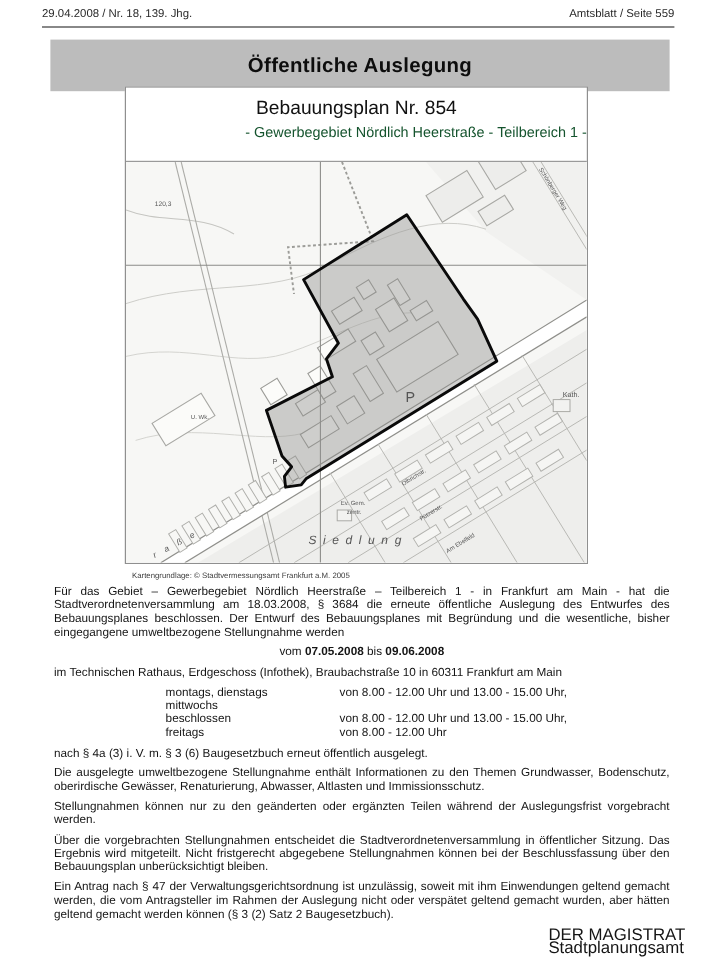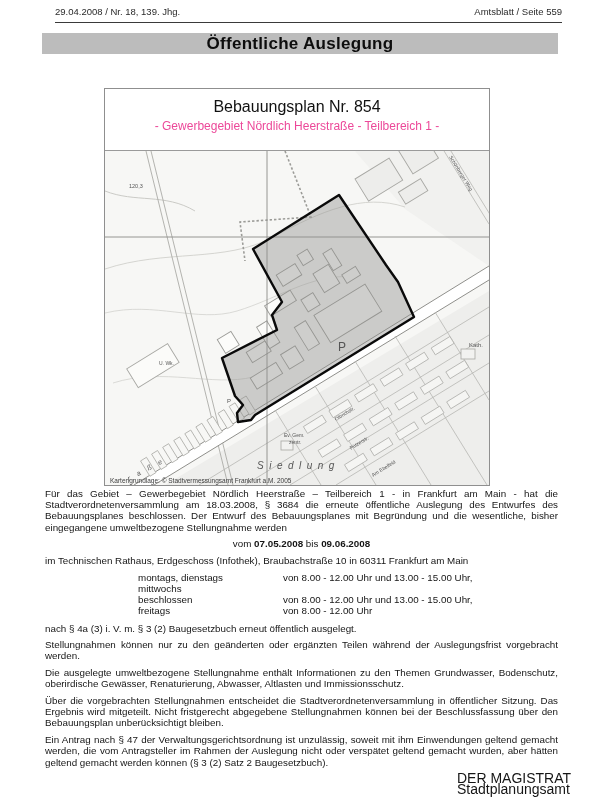--- a/index.html
+++ b/index.html
@@ -2,37 +2,37 @@
 <html><head>
 <meta charset="utf-8">
 <style>
   html,body{margin:0;padding:0;}
   .page{
     position:relative; width:600px; height:800px; background:#ffffff;
     font-family:"Liberation Sans", sans-serif; color:#1c1c1c; overflow:hidden;
   }
   
   .hdr{
-    position:absolute; top:6px; left:55px; right:38px;
+    position:absolute; top:6px; left:35px; right:38px;
     display:flex; justify-content:space-between;
     font-size:9.5px; color:#2a2a2a; border-bottom:1.4px solid #3a3a3a; padding-bottom:5px;
   }
   
   .banner{
-    position:absolute; top:33px; left:42px; right:42px; height:21px;
+    position:absolute; top:33px; left:42px; right:42px; height:43px;
     background:#bcbcbc; display:flex; align-items:center; justify-content:center;
     font-size:17px; font-weight:bold; color:#0d0d0d; letter-spacing:0.3px;
   }
   
   .map-box{
-    position:absolute; left:104px; top:88px; width:386px; height:398px;
+    position:absolute; left:104px; top:72px; width:386px; height:398px;
     border:1px solid #8f8f8f; background:#fff; box-sizing:border-box;
   }
   .map-title{ text-align:center; margin-top:9px; font-size:16px; color:#111;}
-  .map-subtitle{ text-align:center; margin-top:3px; font-size:12px; color:#ec4899;}
+  .map-subtitle{ text-align:right; margin-top:3px; font-size:12px; color:#14532d;}
   .map-area{
     position:absolute; left:0; right:0; bottom:0; height:334px;
     border-top:1px solid #9a9a9a; overflow:hidden; background:#f7f7f5;
   }
   .map-area svg{display:block;}
   .map-caption{
     position:absolute; left:110px; top:477px; font-size:6.5px; color:#3c3c3c;
   }
   
   .content{
@@ -229,23 +229,23 @@
         <div class="sched-row">
           <span class="sched-days">beschlossen</span>
           <span class="sched-hours">von 8.00 - 12.00 Uhr und 13.00 - 15.00 Uhr,</span>
         </div>
         <div class="sched-row">
           <span class="sched-days">freitags</span>
           <span class="sched-hours">von 8.00 - 12.00 Uhr</span>
         </div>
       </div>
 
-    <p>nach § 4a (3) i. V. m. § 3 (2) Baugesetzbuch erneut öffentlich ausgelegt.</p>
+    <p>nach § 4a (3) i. V. m. § 3 (6) Baugesetzbuch erneut öffentlich ausgelegt.</p>
+    <p>Die ausgelegte umweltbezogene Stellungnahme enthält Informationen zu den Themen Grundwasser, Bodenschutz, oberirdische Gewässer, Renaturierung, Abwasser, Altlasten und Immissionsschutz.</p>
     <p>Stellungnahmen können nur zu den geänderten oder ergänzten Teilen während der Auslegungsfrist vorgebracht werden.</p>
-    <p>Die ausgelegte umweltbezogene Stellungnahme enthält Informationen zu den Themen Grundwasser, Bodenschutz, oberirdische Gewässer, Renaturierung, Abwasser, Altlasten und Immissionsschutz.</p>
     <p>Über die vorgebrachten Stellungnahmen entscheidet die Stadtverordnetenversammlung in öffentlicher Sitzung. Das Ergebnis wird mitgeteilt. Nicht fristgerecht abgegebene Stellungnahmen können bei der Beschlussfassung über den Bebauungsplan unberücksichtigt bleiben.</p>
     <p>Ein Antrag nach § 47 der Verwaltungsgerichtsordnung ist unzulässig, soweit mit ihm Einwendungen geltend gemacht werden, die vom Antragsteller im Rahmen der Auslegung nicht oder verspätet geltend gemacht wurden, aber hätten geltend gemacht werden können (§ 3 (2) Satz 2 Baugesetzbuch).</p>
   </div>
 
   <div class="signature">
     <div>DER MAGISTRAT</div>
     <div>Stadtplanungsamt</div>
   </div>
 
 </div>

